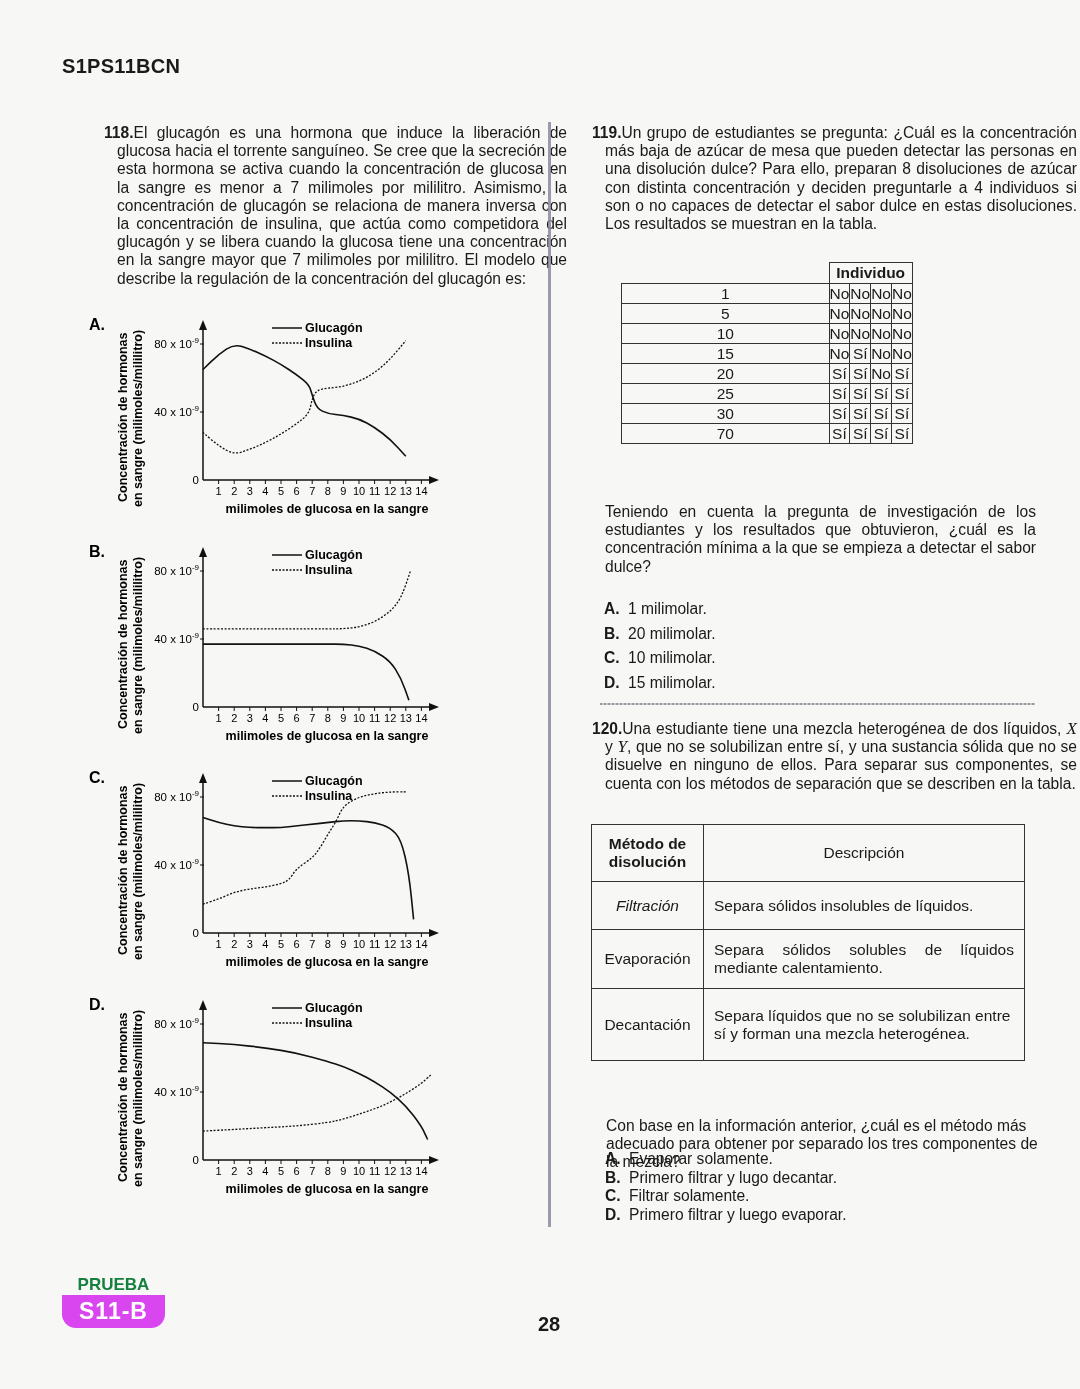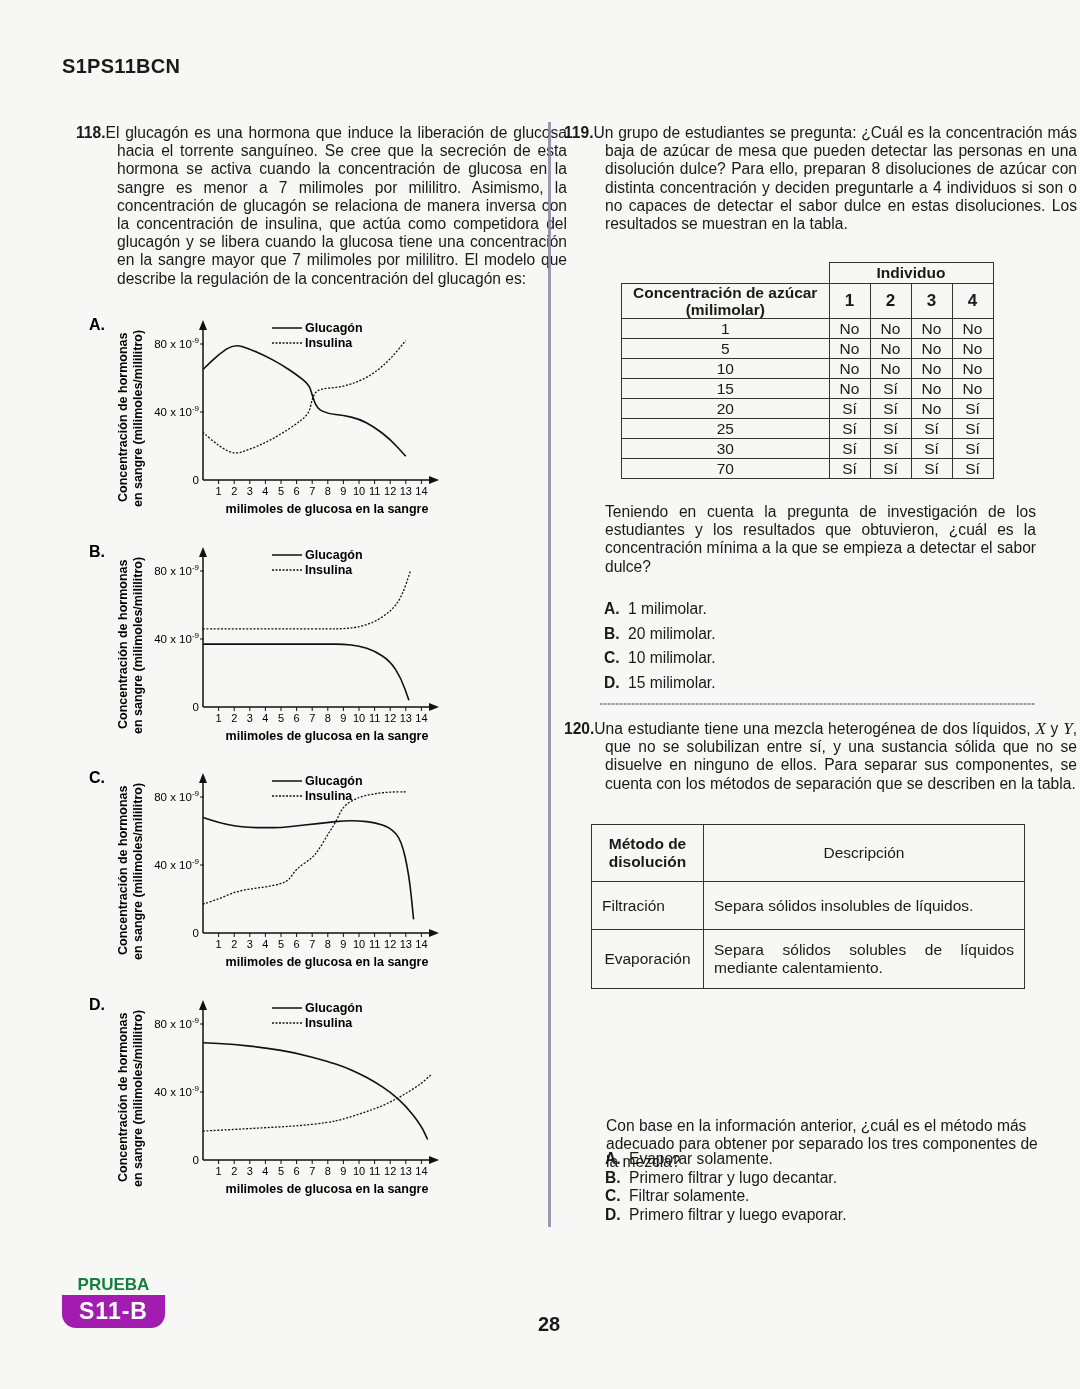--- a/index.html
+++ b/index.html
@@ -1,37 +1,37 @@
 <!DOCTYPE html>
 <html><head>
 <meta charset="utf-8">
 <style>
   html,body{margin:0;padding:0;}
   body{width:1080px;height:1389px;background:#f7f7f6;position:relative;overflow:hidden;
        font-family:"Liberation Sans",sans-serif;color:#1a1a1a;}
   .abs{position:absolute;}
   .page-code{left:62px;top:55px;font-size:20px;font-weight:bold;letter-spacing:0.3px;}
   .qtext{font-size:15.6px;line-height:18.2px;text-align:justify;}
-  .qnum{font-weight:bold;}
+  .qnum{font-weight:bold;margin-left:28px;}
   .indent{padding-left:41px;text-indent:-41px;}
   .col-divider{left:548px;top:122px;width:3px;height:1105px;background:#8a8aa0;opacity:0.85;}
   .sep{left:600px;top:703px;width:435px;height:2px;background:repeating-linear-gradient(90deg,#999 0 2px,#c6c6d0 2px 4px);}
   .chart{position:absolute;left:85px;width:360px;height:210px;}
   .chart svg{position:absolute;left:0;top:0;}
   .opt-letter{font-weight:bold;display:inline-block;width:24px;}
   .options div{height:24.5px;font-size:15.6px;}
   .options2 div{height:18.5px;font-size:15.6px;}
   table{border-collapse:collapse;}
   .t119{left:621px;top:262px;font-size:15.5px;}
   .t119 td{border:1.5px solid #333;text-align:center;height:19px;padding:0;}
   .t120{left:591px;top:824px;font-size:15.5px;}
   .t120 td{border:1.5px solid #333;padding:0 10px;}
   .badge-wrap{left:62px;top:1275px;width:103px;}
   .badge-top{font-weight:bold;font-size:17px;text-align:center;color:#15803d;}
-  .badge{background:#a21caf;color:#fff;font-weight:bold;font-size:23px;text-align:center;
+  .badge{background:#d946ef;color:#fff;font-weight:bold;font-size:23px;text-align:center;
          border-radius:0 0 14px 14px;height:33px;line-height:33px;letter-spacing:1px;}
   .pagenum{left:538px;top:1313px;font-size:20px;font-weight:bold;}
 </style>
 </head>
 <body>
 
 <div class="abs page-code">S1PS11BCN</div>
 
 <div class="abs qtext indent" style="left:76px;top:124px;width:450px;">
   <span class="qnum">118.</span><span>El glucagón es una hormona que induce la liberación de glucosa hacia el torrente sanguíneo. Se cree que la secreción de esta hormona se activa cuando la concentración de glucosa en la sangre es menor a 7 milimoles por mililitro. Asimismo, la concentración de glucagón se relaciona de manera inversa con la concentración de insulina, que actúa como competidora del glucagón y se libera cuando la glucosa tiene una concentración en la sangre mayor que 7 milimoles por mililitro. El modelo que describe la regulación de la concentración del glucagón es:</span>
@@ -247,27 +247,20 @@
 <div class="abs qtext indent" style="left:564px;top:124px;width:472px;">
   <span class="qnum">119.</span><span>Un grupo de estudiantes se pregunta: ¿Cuál es la concentración más baja de azúcar de mesa que pueden detectar las personas en una disolución dulce? Para ello, preparan 8 disoluciones de azúcar con distinta concentración y deciden preguntarle a 4 individuos si son o no capaces de detectar el sabor dulce en estas disoluciones. Los resultados se muestran en la tabla.</span>
 </div>
 
 <table class="abs t119">
   <tbody>
       <tr>
     <td style="border:none;width:207px;"></td>
     <td colspan="4" style="font-weight:bold;height:20px;">Individuo</td>
   </tr>
-  <tr>
-    <td style="font-weight:bold;line-height:17px;height:34px;">Concentración de azúcar (milimolar)</td>
-    <td style="font-weight:bold;width:40px;font-size:17px;">1</td>
-    <td style="font-weight:bold;width:40px;font-size:17px;">2</td>
-    <td style="font-weight:bold;width:40px;font-size:17px;">3</td>
-    <td style="font-weight:bold;width:40px;font-size:17px;">4</td>
-  </tr>
   </tbody>
     <tbody id="t119-body">
       <tr>
         <td>1</td>
         <td>No</td>
         <td>No</td>
         <td>No</td>
         <td>No</td>
       </tr>
       <tr>
@@ -337,26 +330,30 @@
   <span class="qnum">120.</span><span>Una estudiante tiene una mezcla heterogénea de dos líquidos, </span><i style="font-family:'Liberation Serif',serif;font-size:17px;">X</i><span> y </span><i style="font-family:'Liberation Serif',serif;font-size:17px;">Y</i><span>, que no se solubilizan entre sí, y una sustancia sólida que no se disuelve en ninguno de ellos. Para separar sus componentes, se cuenta con los métodos de separación que se describen en la tabla.</span>
 </div>
 
 <table class="abs t120">
   <tbody>
       <tr style="height:57px;">
     <td style="width:91px;font-weight:bold;text-align:center;line-height:18px;">Método de disolución</td>
     <td style="width:300px;font-weight:normal;text-align:center;">Descripción</td>
   </tr>
   <tr style="height:48px;">
-    <td style="">Filtración</td>
+    <td style="text-align:center;font-style:italic;">Filtración</td>
     <td>Separa sólidos insolubles de líquidos.</td>
   </tr>
   <tr style="height:59px;">
     <td style="text-align:center;">Evaporación</td>
     <td style="text-align:justify;line-height:18px;">Separa sólidos solubles de líquidos mediante calentamiento.</td>
+  </tr>
+  <tr style="height:72px;">
+    <td style="text-align:center;">Decantación</td>
+    <td style="line-height:18px;">Separa líquidos que no se solubilizan entre sí y forman una mezcla heterogénea.</td>
   </tr>
 </tbody>
   </table>
 
 <div class="abs qtext" style="left:606px;top:1077px;width:432px;text-align:left;margin-top:40px;">Con base en la información anterior, ¿cuál es el método más adecuado para obtener por separado los tres componentes de la mezcla?</div>
 
 <div class="abs options2" style="left:605px;top:1150px;">
   <div><span class="opt-letter">A.</span><span>Evaporar solamente.</span></div>
   <div><span class="opt-letter">B.</span><span>Primero filtrar y lugo decantar.</span></div>
   <div><span class="opt-letter">C.</span><span>Filtrar solamente.</span></div>

